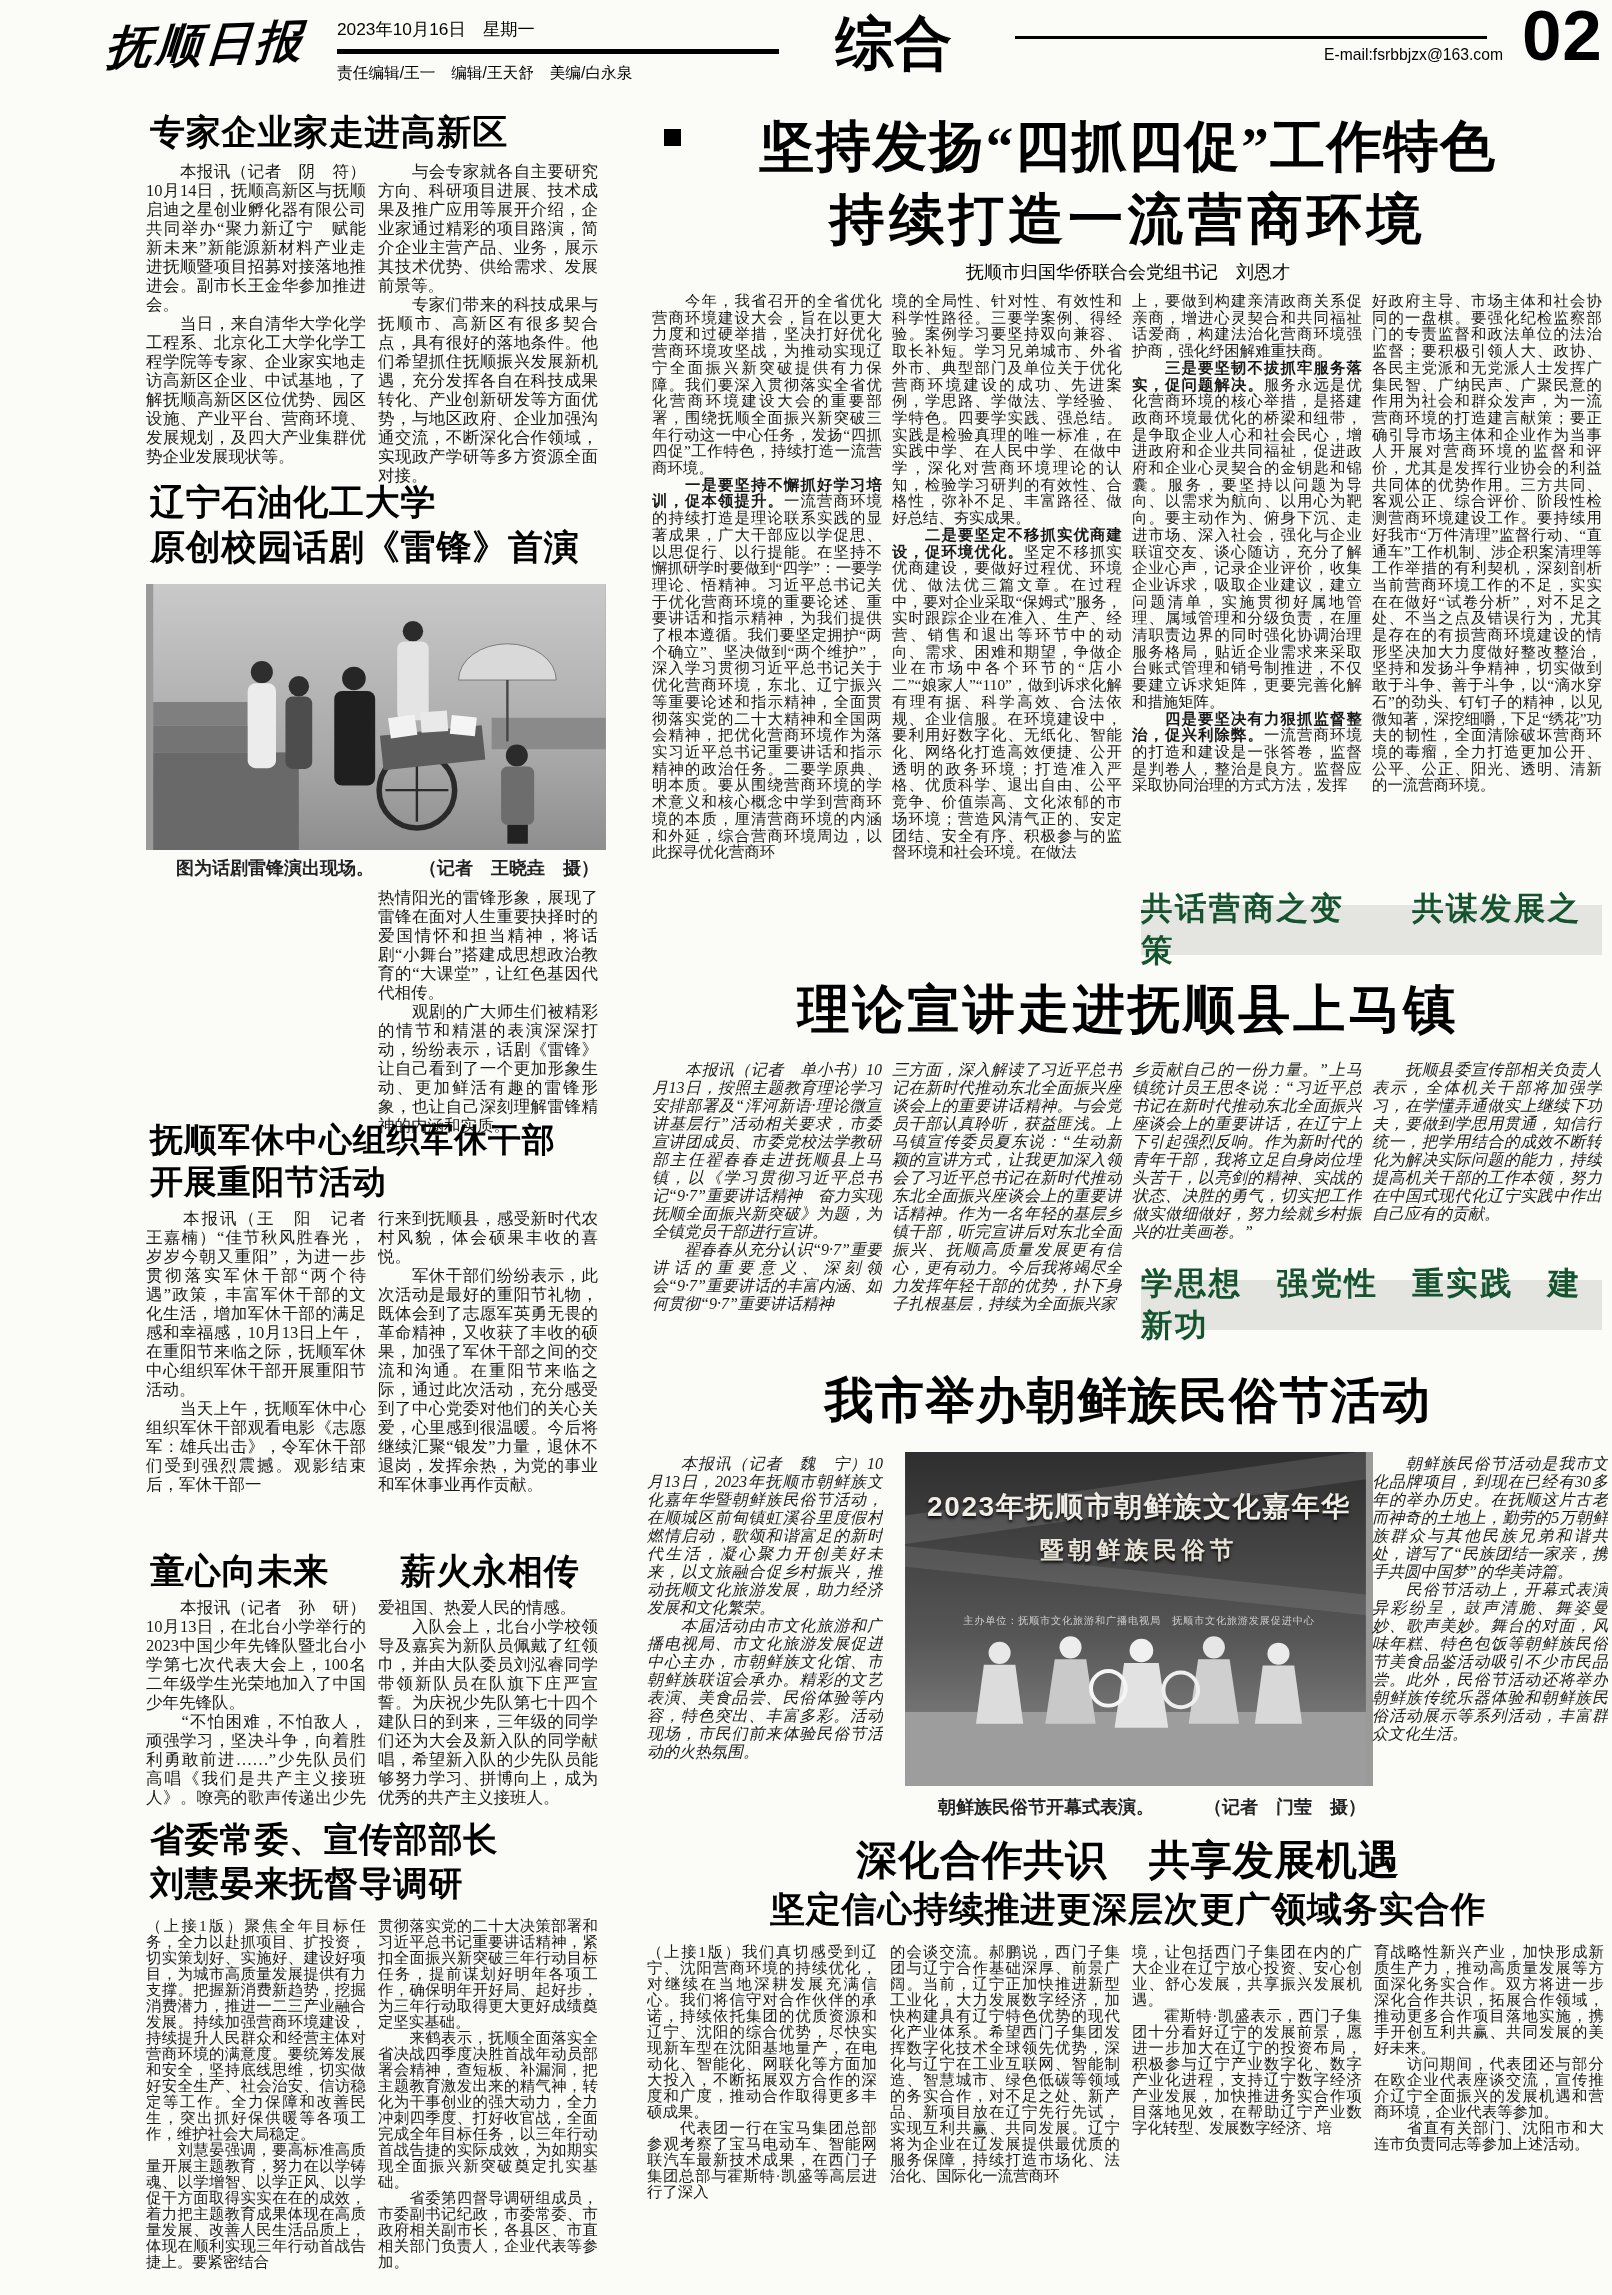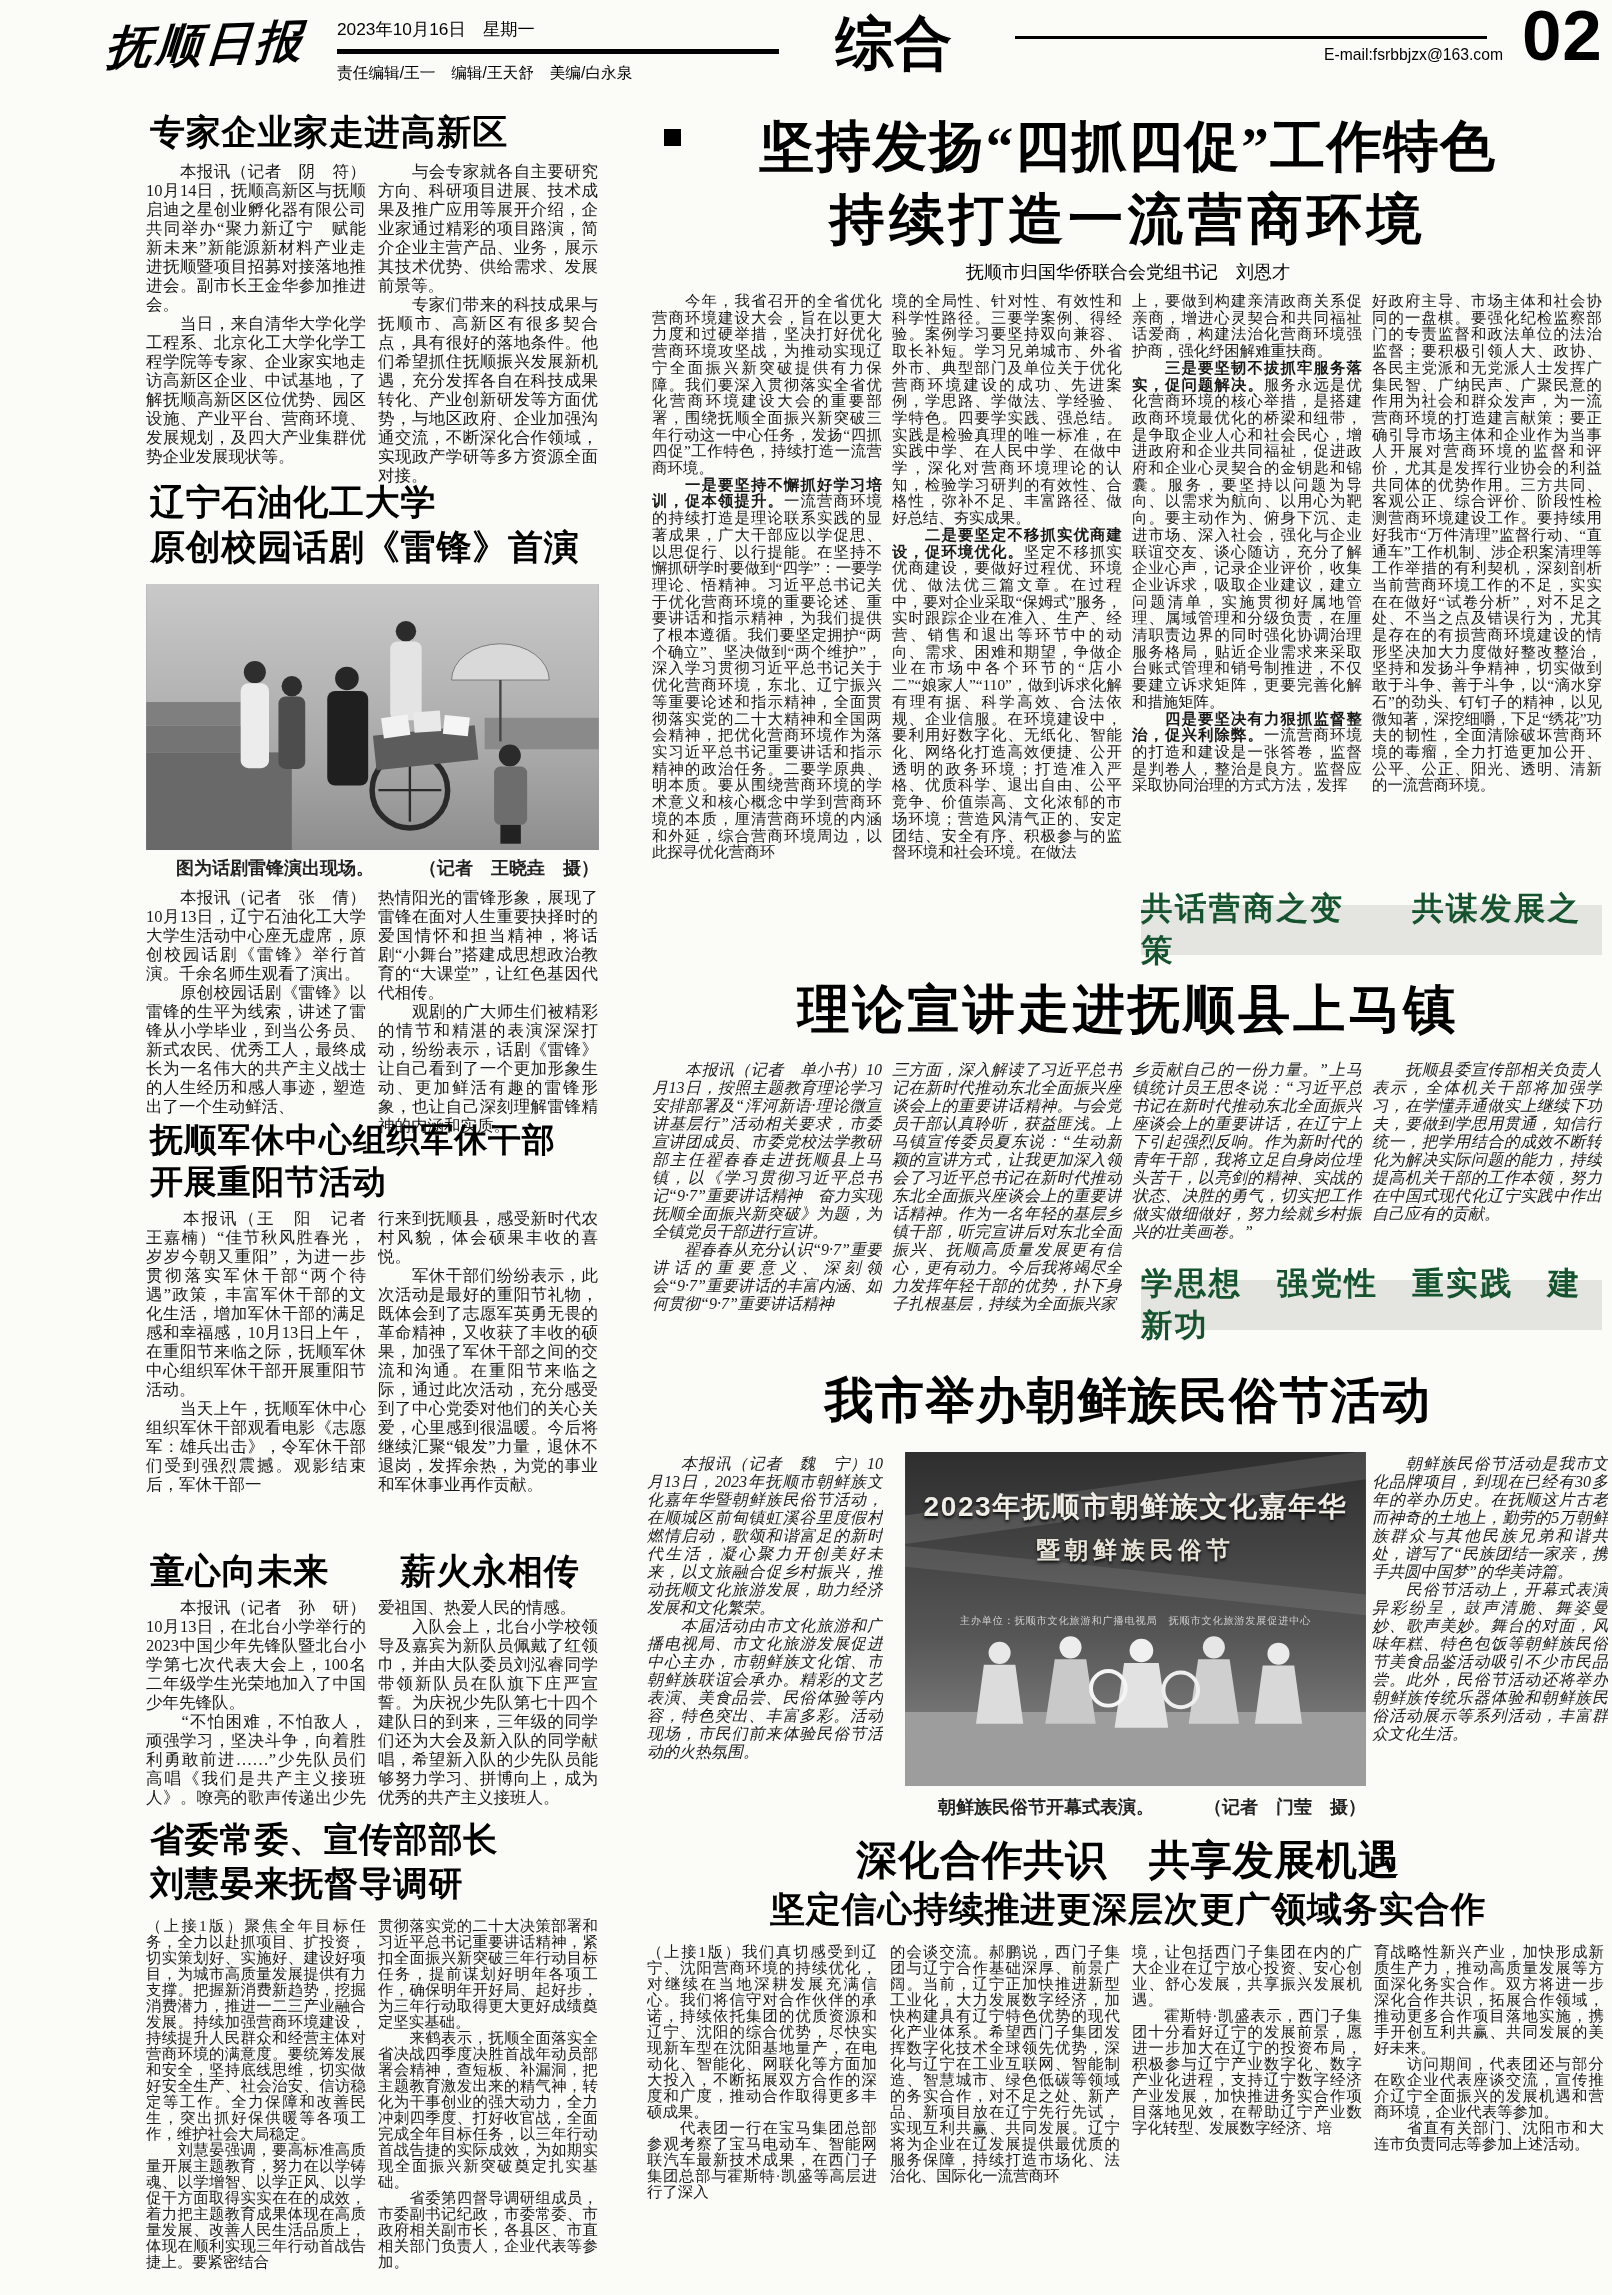--- a/index.html
+++ b/index.html
@@ -14,21 +14,21 @@
   .main-txt{font-size:15.4px;line-height:16.7px;}
   .mid-txt{font-size:16px;line-height:18px;font-style:italic;}
   .tight-txt{font-size:15.4px;line-height:16px;}
   .lead{font-family:"Liberation Sans",sans-serif;font-weight:bold;}
   .banner{background:#e4e4e1;display:flex;align-items:center;justify-content:center;
           font-family:"Liberation Sans",sans-serif;font-weight:bold;font-size:31.5px;color:#14532d;letter-spacing:2.4px;}
   .rule{background:#000;}
   .caption-row{display:flex;justify-content:space-between;font-size:18px;font-weight:bold;color:#222;}
   .logo{font-style:italic;font-weight:bold;font-size:46px;letter-spacing:3.9px;transform:rotate(-2deg) skewX(-6deg);
         font-family:"Liberation Serif",serif;color:#000;white-space:nowrap;}
-  .photo-frame{overflow:hidden;background:#9a9a9a;}
+  .photo-frame{overflow:hidden;background:#9a9a9a;padding-left:7px;}
   .ph-text1{position:absolute;left:0;top:36px;width:100%;text-align:center;color:#f0eee6;
             font-family:"Liberation Sans",sans-serif;font-weight:bold;font-size:28px;letter-spacing:1.6px;text-shadow:0 1.6px 3.1px #000;}
   .ph-text2{position:absolute;left:0;top:82px;width:100%;text-align:center;color:#e8e4d8;
             font-family:"Liberation Sans",sans-serif;font-weight:bold;font-size:23.6px;letter-spacing:4.7px;text-shadow:0 1.6px 3.1px #000;}
   .ph-text3{position:absolute;left:0;top:162px;width:100%;text-align:center;color:#cfcfcf;
             font-family:"Liberation Sans",sans-serif;font-size:10.2px;letter-spacing:0.8px;}
 </style>
 </head>
 <body>
 
@@ -96,24 +96,20 @@
       <rect x="442" y="232" width="42" height="74" rx="8" fill="#6d6d6d"></rect>
       <rect x="450" y="306" width="26" height="24" fill="#222"></rect>
     </svg>
   </div>
 
   <div class="abs caption-row" style="left:146px;top:856px;width:453px;">
     <span style="padding-left:30px;">图为话剧雷锋演出现场。</span>
     <span>（记者　王晓垚　摄）</span>
   </div>
 
-  <div class="abs body-txt" style="left:146px;top:888px;width:220px;height:271px;">
-    <p>　　本报讯（记者　张　倩）10月13日，辽宁石油化工大学大学生活动中心座无虚席，原创校园话剧《雷锋》举行首演。千余名师生观看了演出。</p>
-    <p>　　原创校园话剧《雷锋》以雷锋的生平为线索，讲述了雷锋从小学毕业，到当公务员、新式农民、优秀工人，最终成长为一名伟大的共产主义战士的人生经历和感人事迹，塑造出了一个生动鲜活、</p>
-  </div>
   <div class="abs body-txt" style="left:378px;top:888px;width:220px;height:271px;">
     <p>热情阳光的雷锋形象，展现了雷锋在面对人生重要抉择时的爱国情怀和担当精神，将话剧“小舞台”搭建成思想政治教育的“大课堂”，让红色基因代代相传。</p>
     <p>　　观剧的广大师生们被精彩的情节和精湛的表演深深打动，纷纷表示，话剧《雷锋》让自己看到了一个更加形象生动、更加鲜活有趣的雷锋形象，也让自己深刻理解雷锋精神的内涵和实质。</p>
   </div>
 
   <div class="abs h-sans" style="left:150px;top:1118px;font-size:33px;">抚顺军休中心组织军休干部</div>
   <div class="abs h-sans" style="left:150px;top:1160px;font-size:33px;">开展重阳节活动</div>
 
   <div class="abs body-txt" style="left:146px;top:1209px;width:220px;height:323px;">
     <p>　　本报讯（王　阳　记者　王嘉楠）“佳节秋风胜春光，岁岁今朝又重阳”，为进一步贯彻落实军休干部“两个待遇”政策，丰富军休干部的文化生活，增加军休干部的满足感和幸福感，10月13日上午，在重阳节来临之际，抚顺军休中心组织军休干部开展重阳节活动。</p>

